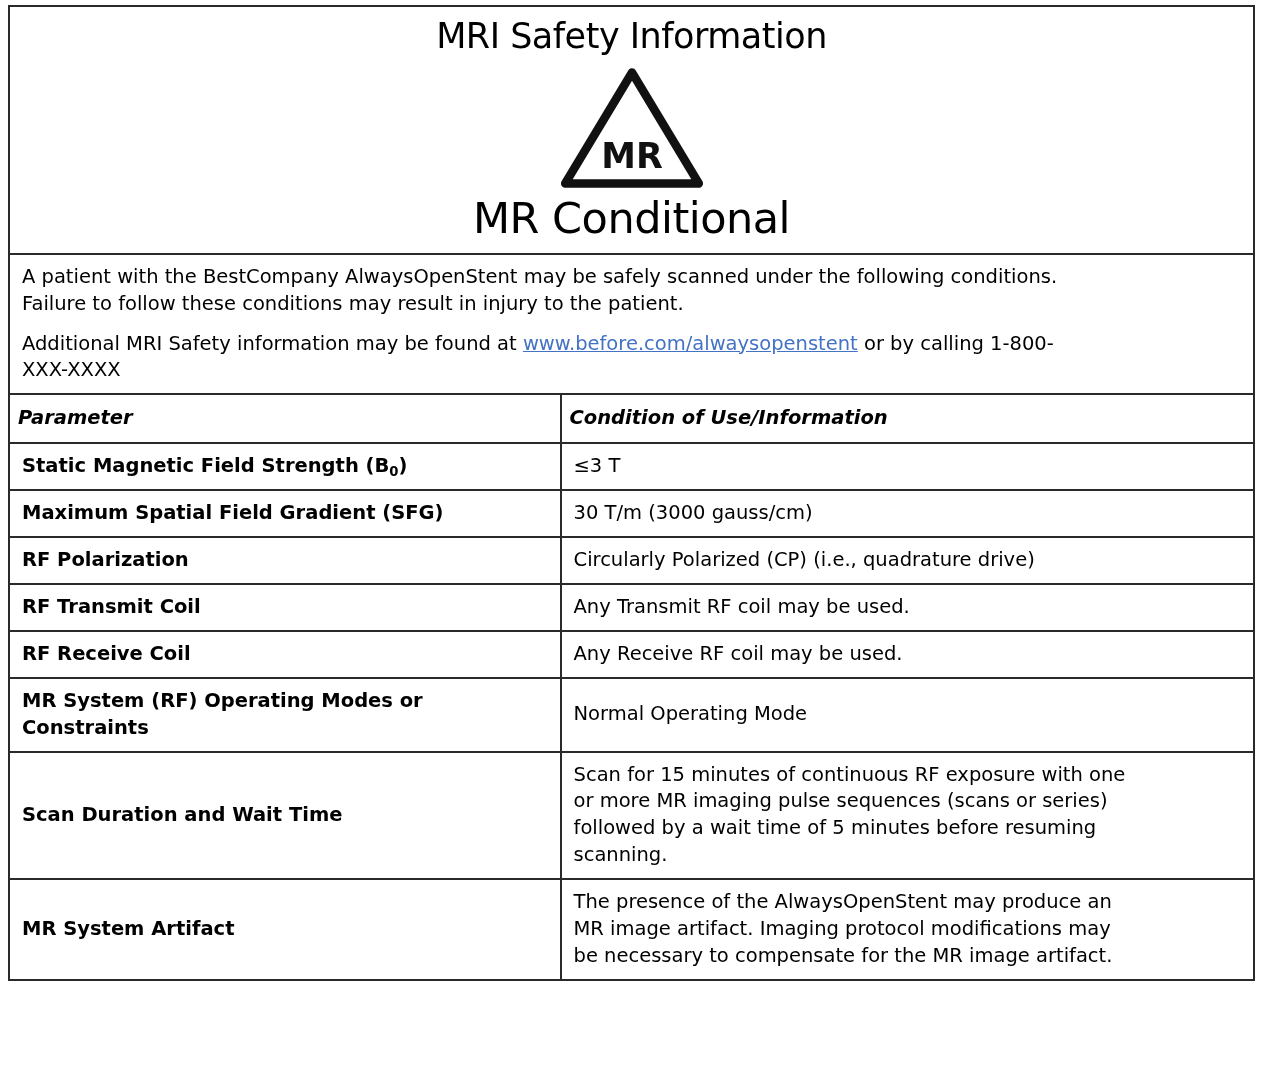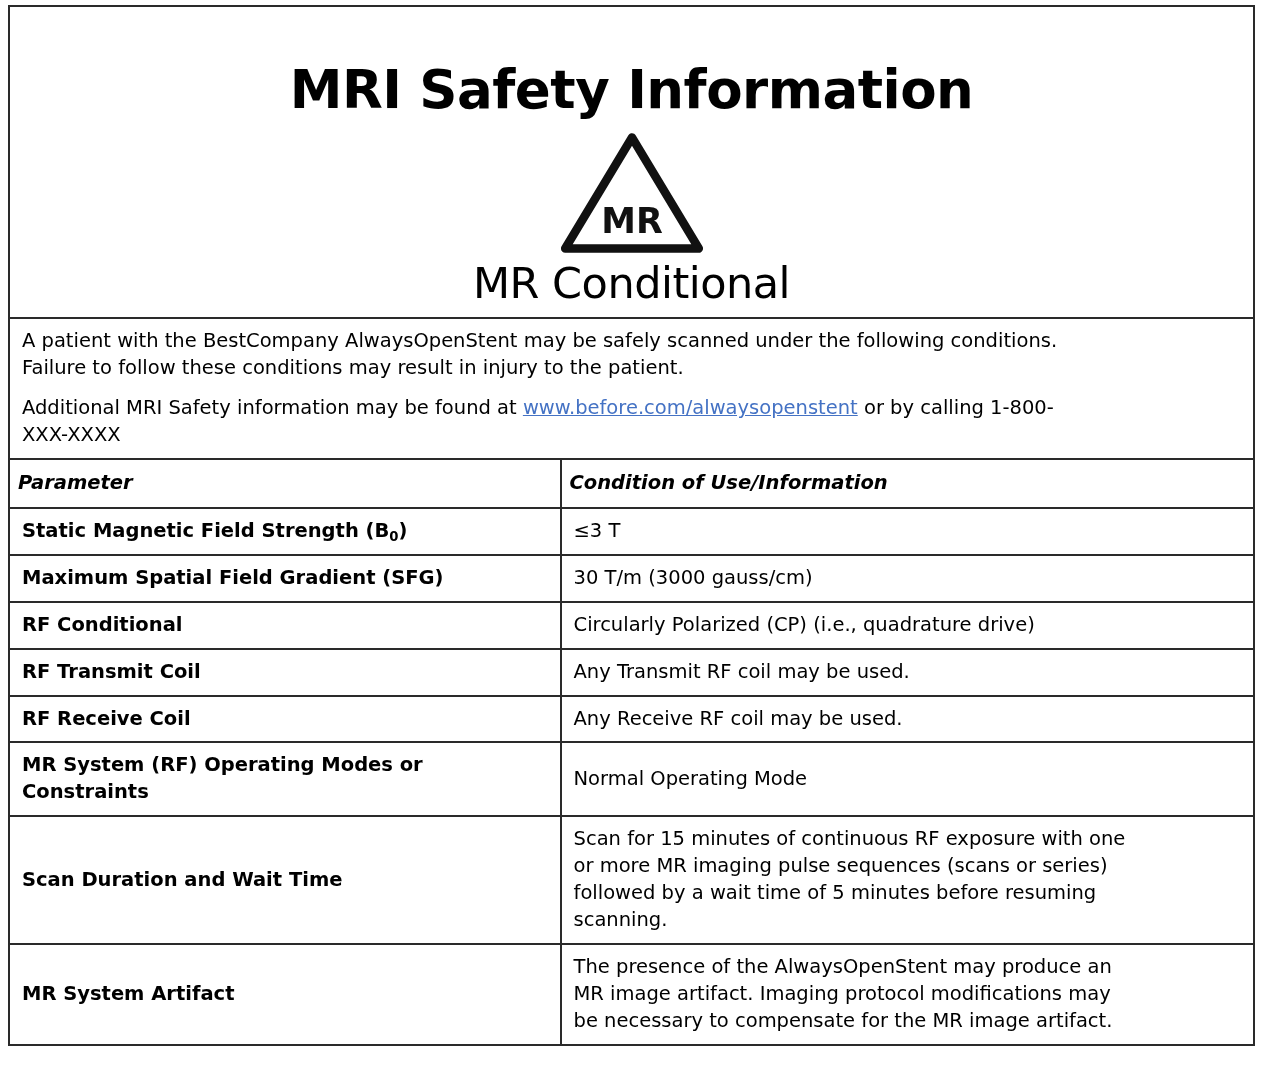--- a/index.html
+++ b/index.html
@@ -24,25 +24,24 @@
     padding: 9px 12px;
     font-size: 19.5px;
     line-height: 1.38;
   }
   
   td.title-cell {
     text-align: center;
     padding: 10px 0 8px 0;
   }
   .doc-title {
-    font-size: 53px;
+    font-size: 35px;
     line-height: 1.15;
-    font-weight: 700;
+    font-weight: 400;
     letter-spacing: -0.5px;
-    margin-top: 44px;
   }
   .mr-symbol {
     display: block;
     margin: 8px auto 2px auto;
   }
   .doc-subtitle {
     font-size: 43px;
     line-height: 1.15;
     font-weight: 400;
     letter-spacing: -0.5px;
@@ -127,21 +126,21 @@
     <tr>
       <td class="param-cell">
             <span class="cell-text">Maximum Spatial Field Gradient (SFG)</span>
           </td>
       <td>
             <span class="cell-text">30 T/m (3000 gauss/cm)</span>
           </td>
     </tr>
     <tr>
       <td class="param-cell">
-            <span class="cell-text">RF Conditional</span>
+            <span class="cell-text">RF Polarization</span>
           </td>
       <td>
             <span class="cell-text">Circularly Polarized (CP) (i.e., quadrature drive)</span>
           </td>
     </tr>
     <tr>
       <td class="param-cell">
             <span class="cell-text">RF Transmit Coil</span>
           </td>
       <td>

